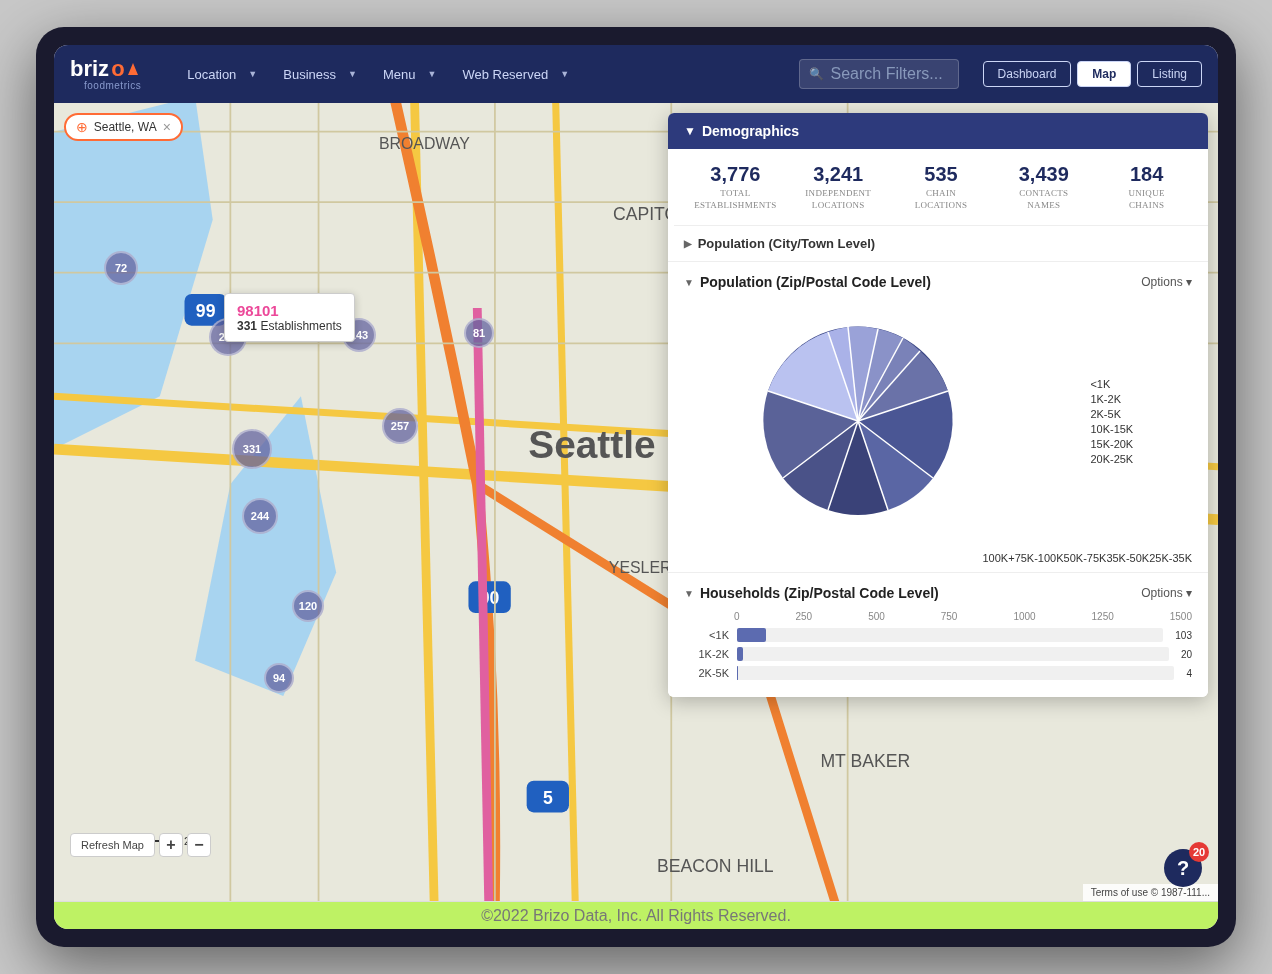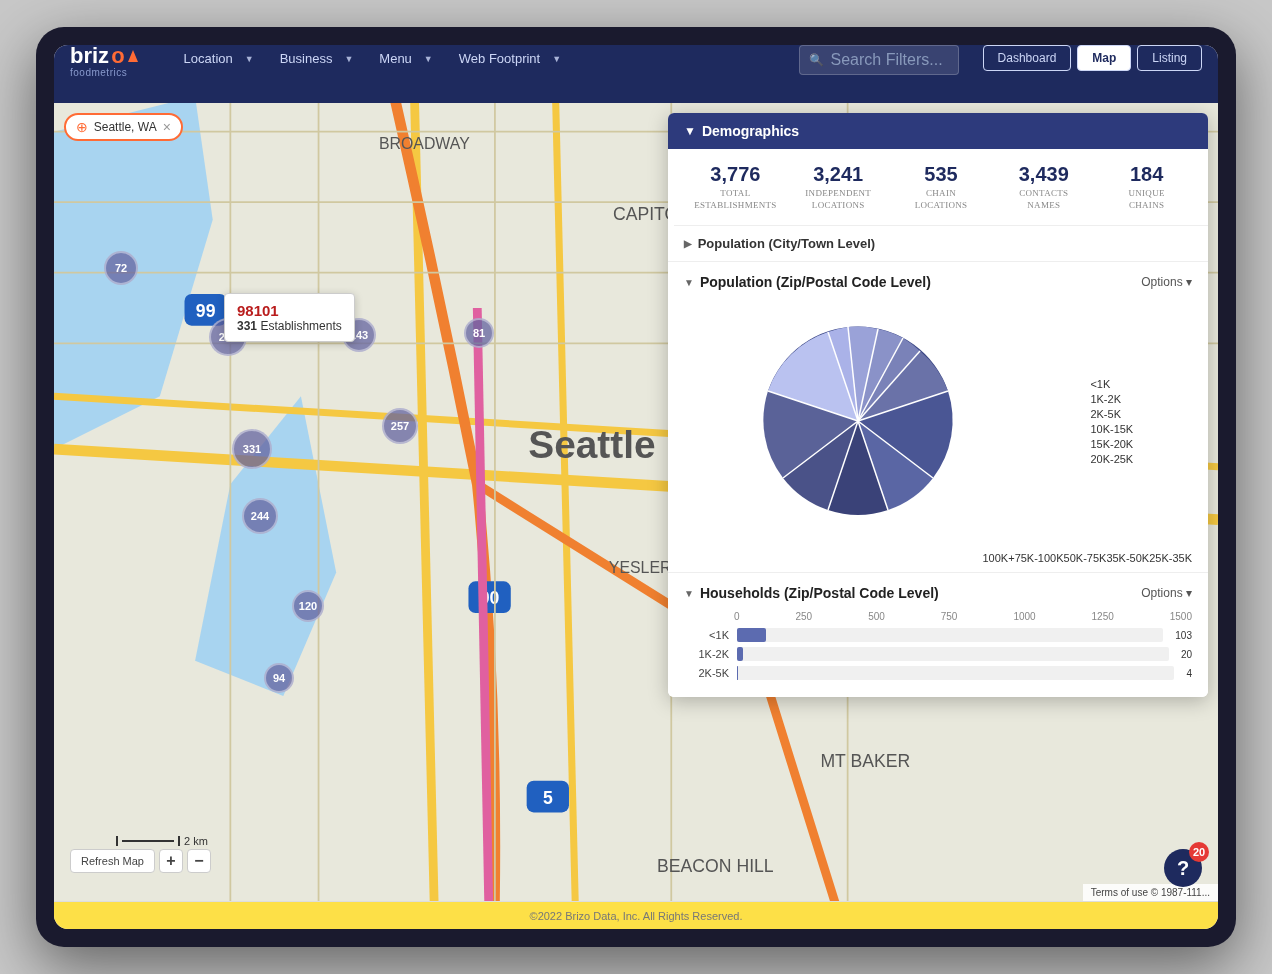--- a/index.html
+++ b/index.html
@@ -26,21 +26,21 @@
       border-radius: 14px;
       overflow: hidden;
       display: flex;
       flex-direction: column;
     }
     
     .navbar {
       background: #1e2a5e;
       height: 58px;
       display: flex;
-      align-items: flex-start;
+      align-items: center;
       padding: 0 16px;
       gap: 24px;
       flex-shrink: 0;
     }
     .logo-area {
       display: flex;
       flex-direction: column;
       margin-right: 12px;
     }
     .logo-text {
@@ -58,20 +58,21 @@
       border-left: 5px solid transparent;
       border-right: 5px solid transparent;
       border-bottom: 12px solid #ff6b35;
       display: inline-block;
       margin-left: 1px;
     }
     .logo-sub {
       color: #8899cc;
       font-size: 10px;
       letter-spacing: 0.5px;
+      margin-left: 14px;
     }
     .nav-menu {
       display: flex;
       gap: 6px;
       flex: 1;
     }
     .nav-item {
       color: #ccd6f6;
       font-size: 13px;
       padding: 6px 10px;
@@ -178,21 +179,21 @@
       top: 190px;
       left: 170px;
       background: #fff;
       border: 1px solid #ccc;
       border-radius: 4px;
       padding: 8px 12px;
       font-size: 12px;
       box-shadow: 0 2px 8px rgba(0,0,0,0.2);
       z-index: 20;
     }
-    .tooltip-zip { font-size: 15px; font-weight: bold; color: #b91c1c; }
+    .tooltip-zip { font-size: 15px; font-weight: bold; color: #ec4899; }
     .tooltip-count { font-size: 12px; color: #333; }
     .tooltip-count strong { font-weight: bold; }
     
     .cluster-pin {
       position: absolute;
       border-radius: 50%;
       background: rgba(100, 100, 160, 0.75);
       display: flex;
       align-items: center;
       justify-content: center;
@@ -292,27 +293,27 @@
       background: #5c6bb0;
       border-radius: 2px;
     }
     .bar-value {
       font-size: 10px;
       color: #333;
       margin-left: 4px;
     }
     
     .footer {
-      background: #fde047;
+      background: #bef264;
       border-top: 1px solid #ddd;
       height: 28px;
       display: flex;
       align-items: center;
       justify-content: center;
-      font-size: 11px;
+      font-size: 16px;
       color: #777;
       flex-shrink: 0;
     }
     
     .terms-bar {
       position: absolute;
       bottom: 0;
       right: 0;
       background: rgba(255,255,255,0.85);
       padding: 3px 8px;
@@ -360,21 +361,21 @@
         </div>
         <div class="nav-item">
           <span>Business</span>
           <span class="nav-chevron">▼</span>
         </div>
         <div class="nav-item">
           <span>Menu</span>
           <span class="nav-chevron">▼</span>
         </div>
         <div class="nav-item">
-          <span>Web Footprint</span>
+          <span>Web Reserved</span>
           <span class="nav-chevron">▼</span>
         </div>
       </div>
       <div class="search-box">
         <span style="opacity:0.7">🔍</span>
         <span style="color:#8899bb;font-size:16px">Search Filters...</span>
       </div>
       <div class="nav-buttons">
         <button class="nav-btn">Dashboard</button>
         <button class="nav-btn active">Map</button>
@@ -483,21 +484,21 @@
           <span>94</span>
         </div>
 
       <div style="position:absolute;bottom:54px;left:62px;display:flex;align-items:center;gap:4px;font-size:11px;color:#333;z-index:10">
         <div style="width:2px;height:10px;background:#333"></div>
         <div style="width:52px;height:2px;background:#333"></div>
         <div style="width:2px;height:10px;background:#333"></div>
         <span>2 km</span>
       </div>
 
-      <div style="position:absolute;bottom:28px;left:16px;display:flex;align-items:center;gap:4px;z-index:10">
+      <div style="position:absolute;bottom:44px;left:16px;display:flex;align-items:center;gap:4px;z-index:10">
         <button class="refresh-btn">Refresh Map</button>
         <button class="zoom-btn">+</button>
         <button class="zoom-btn">−</button>
       </div>
 
       <div class="demo-panel">
 
         <div class="demo-header">
           <span style="font-size:12px">▼</span>
           <span>Demographics</span>

